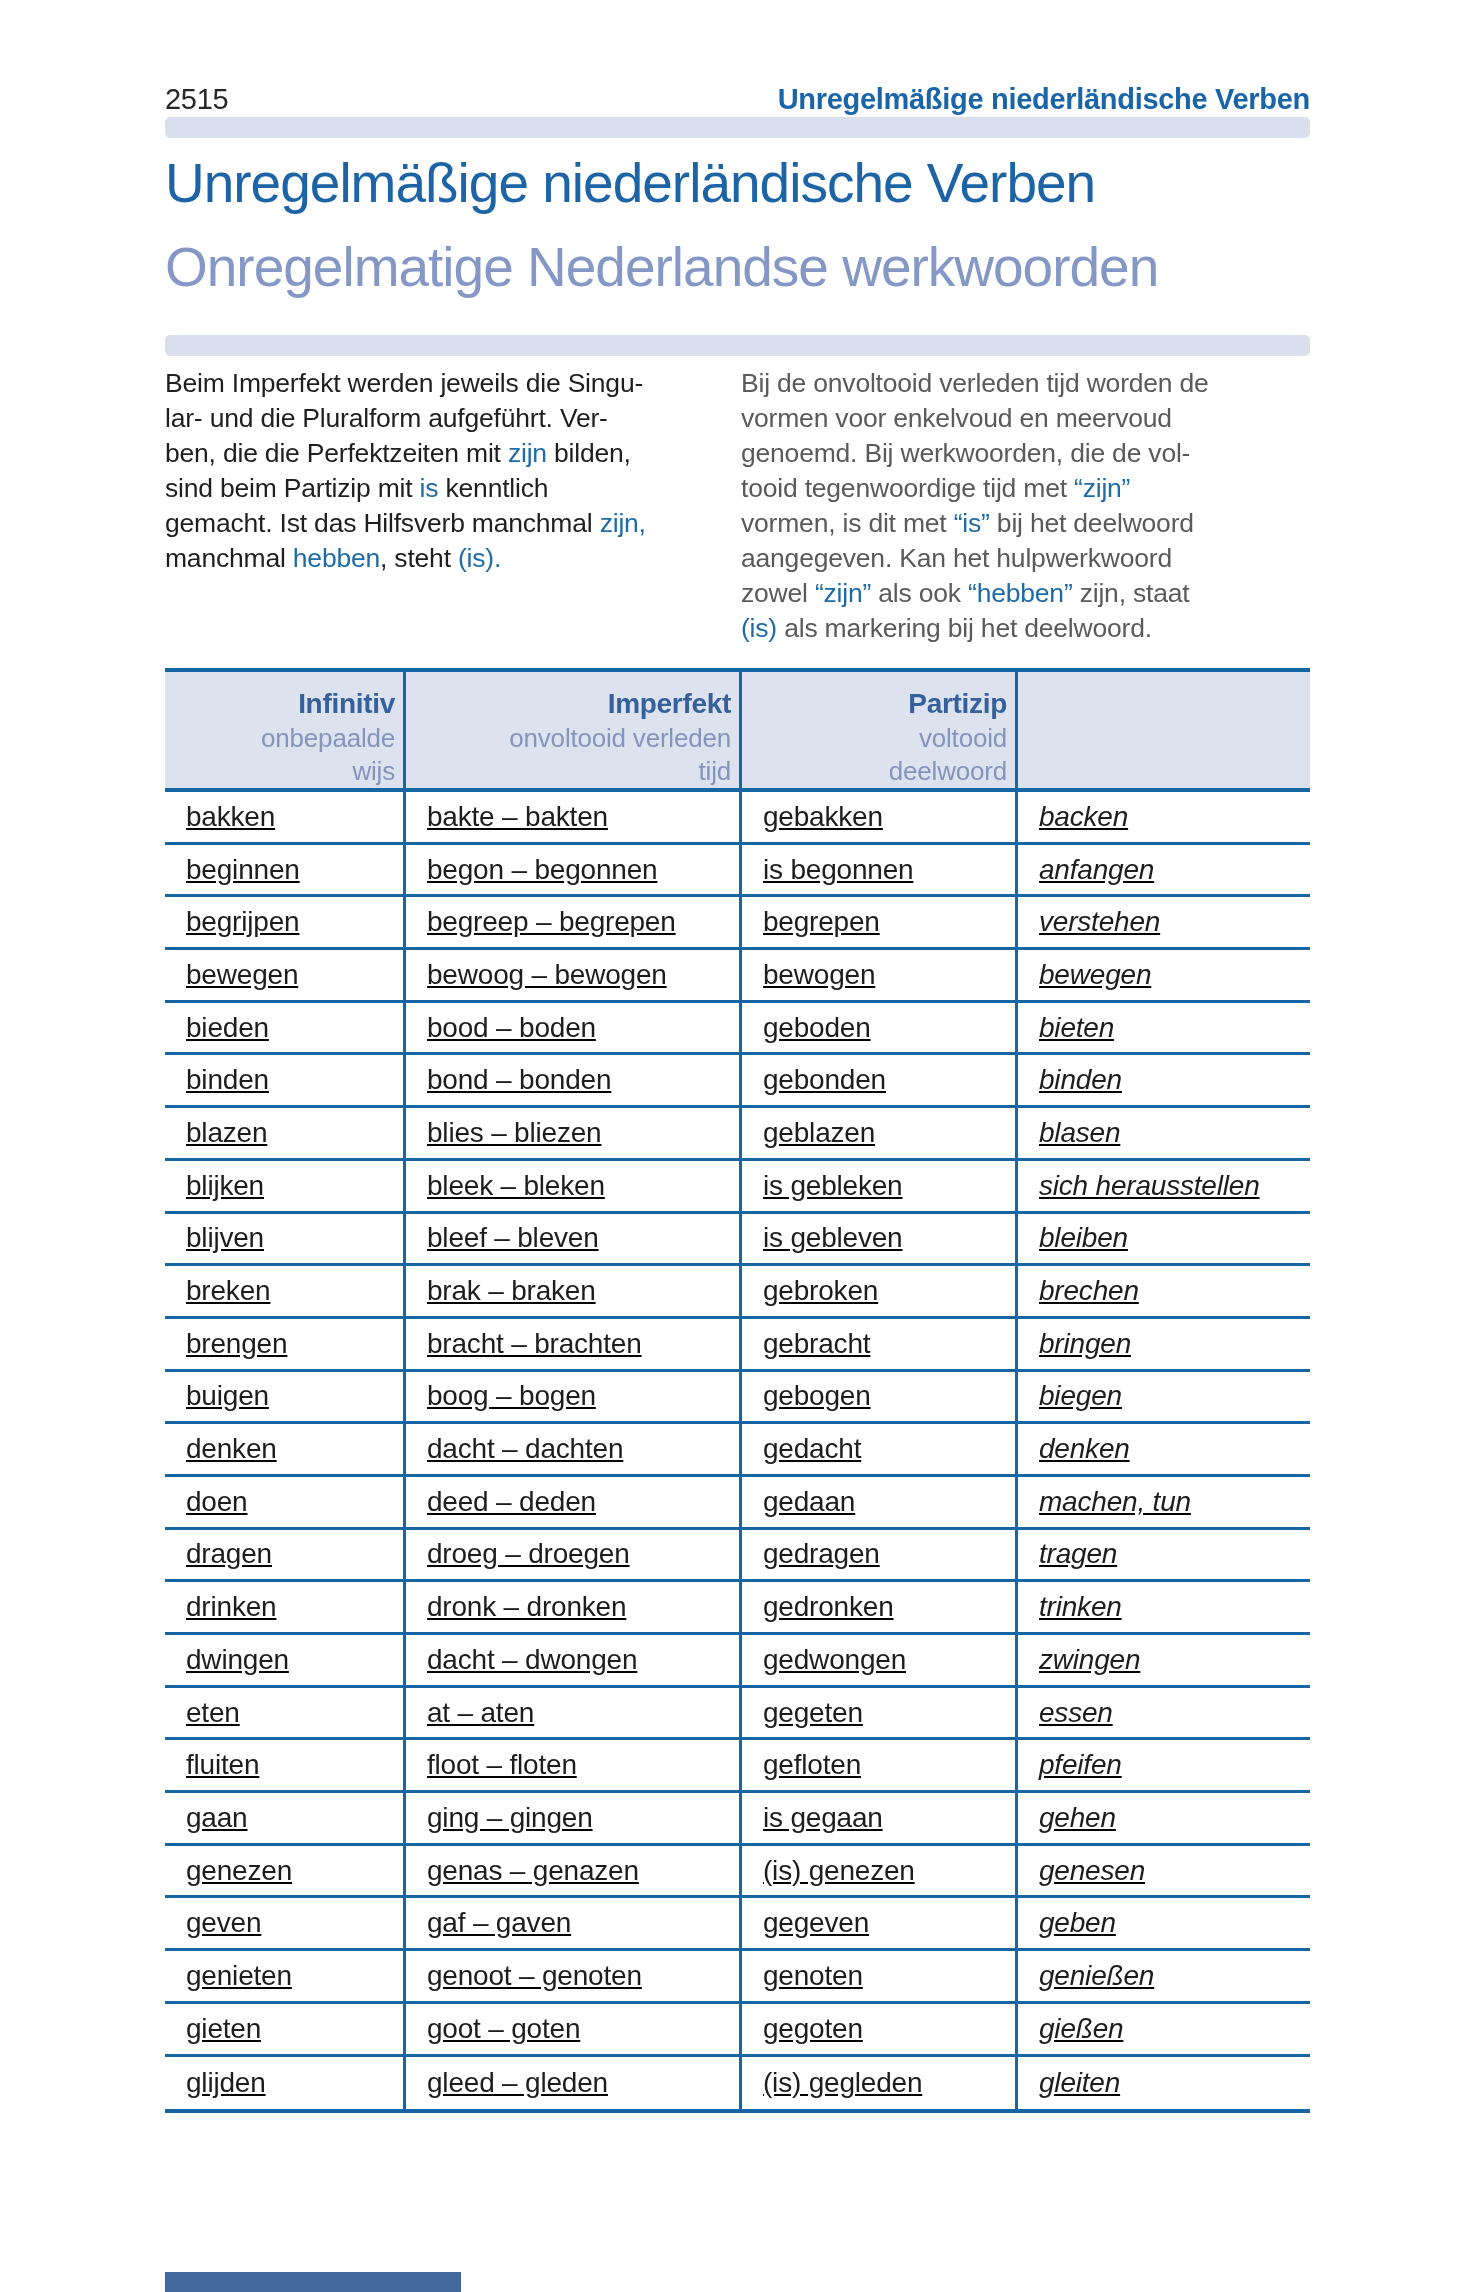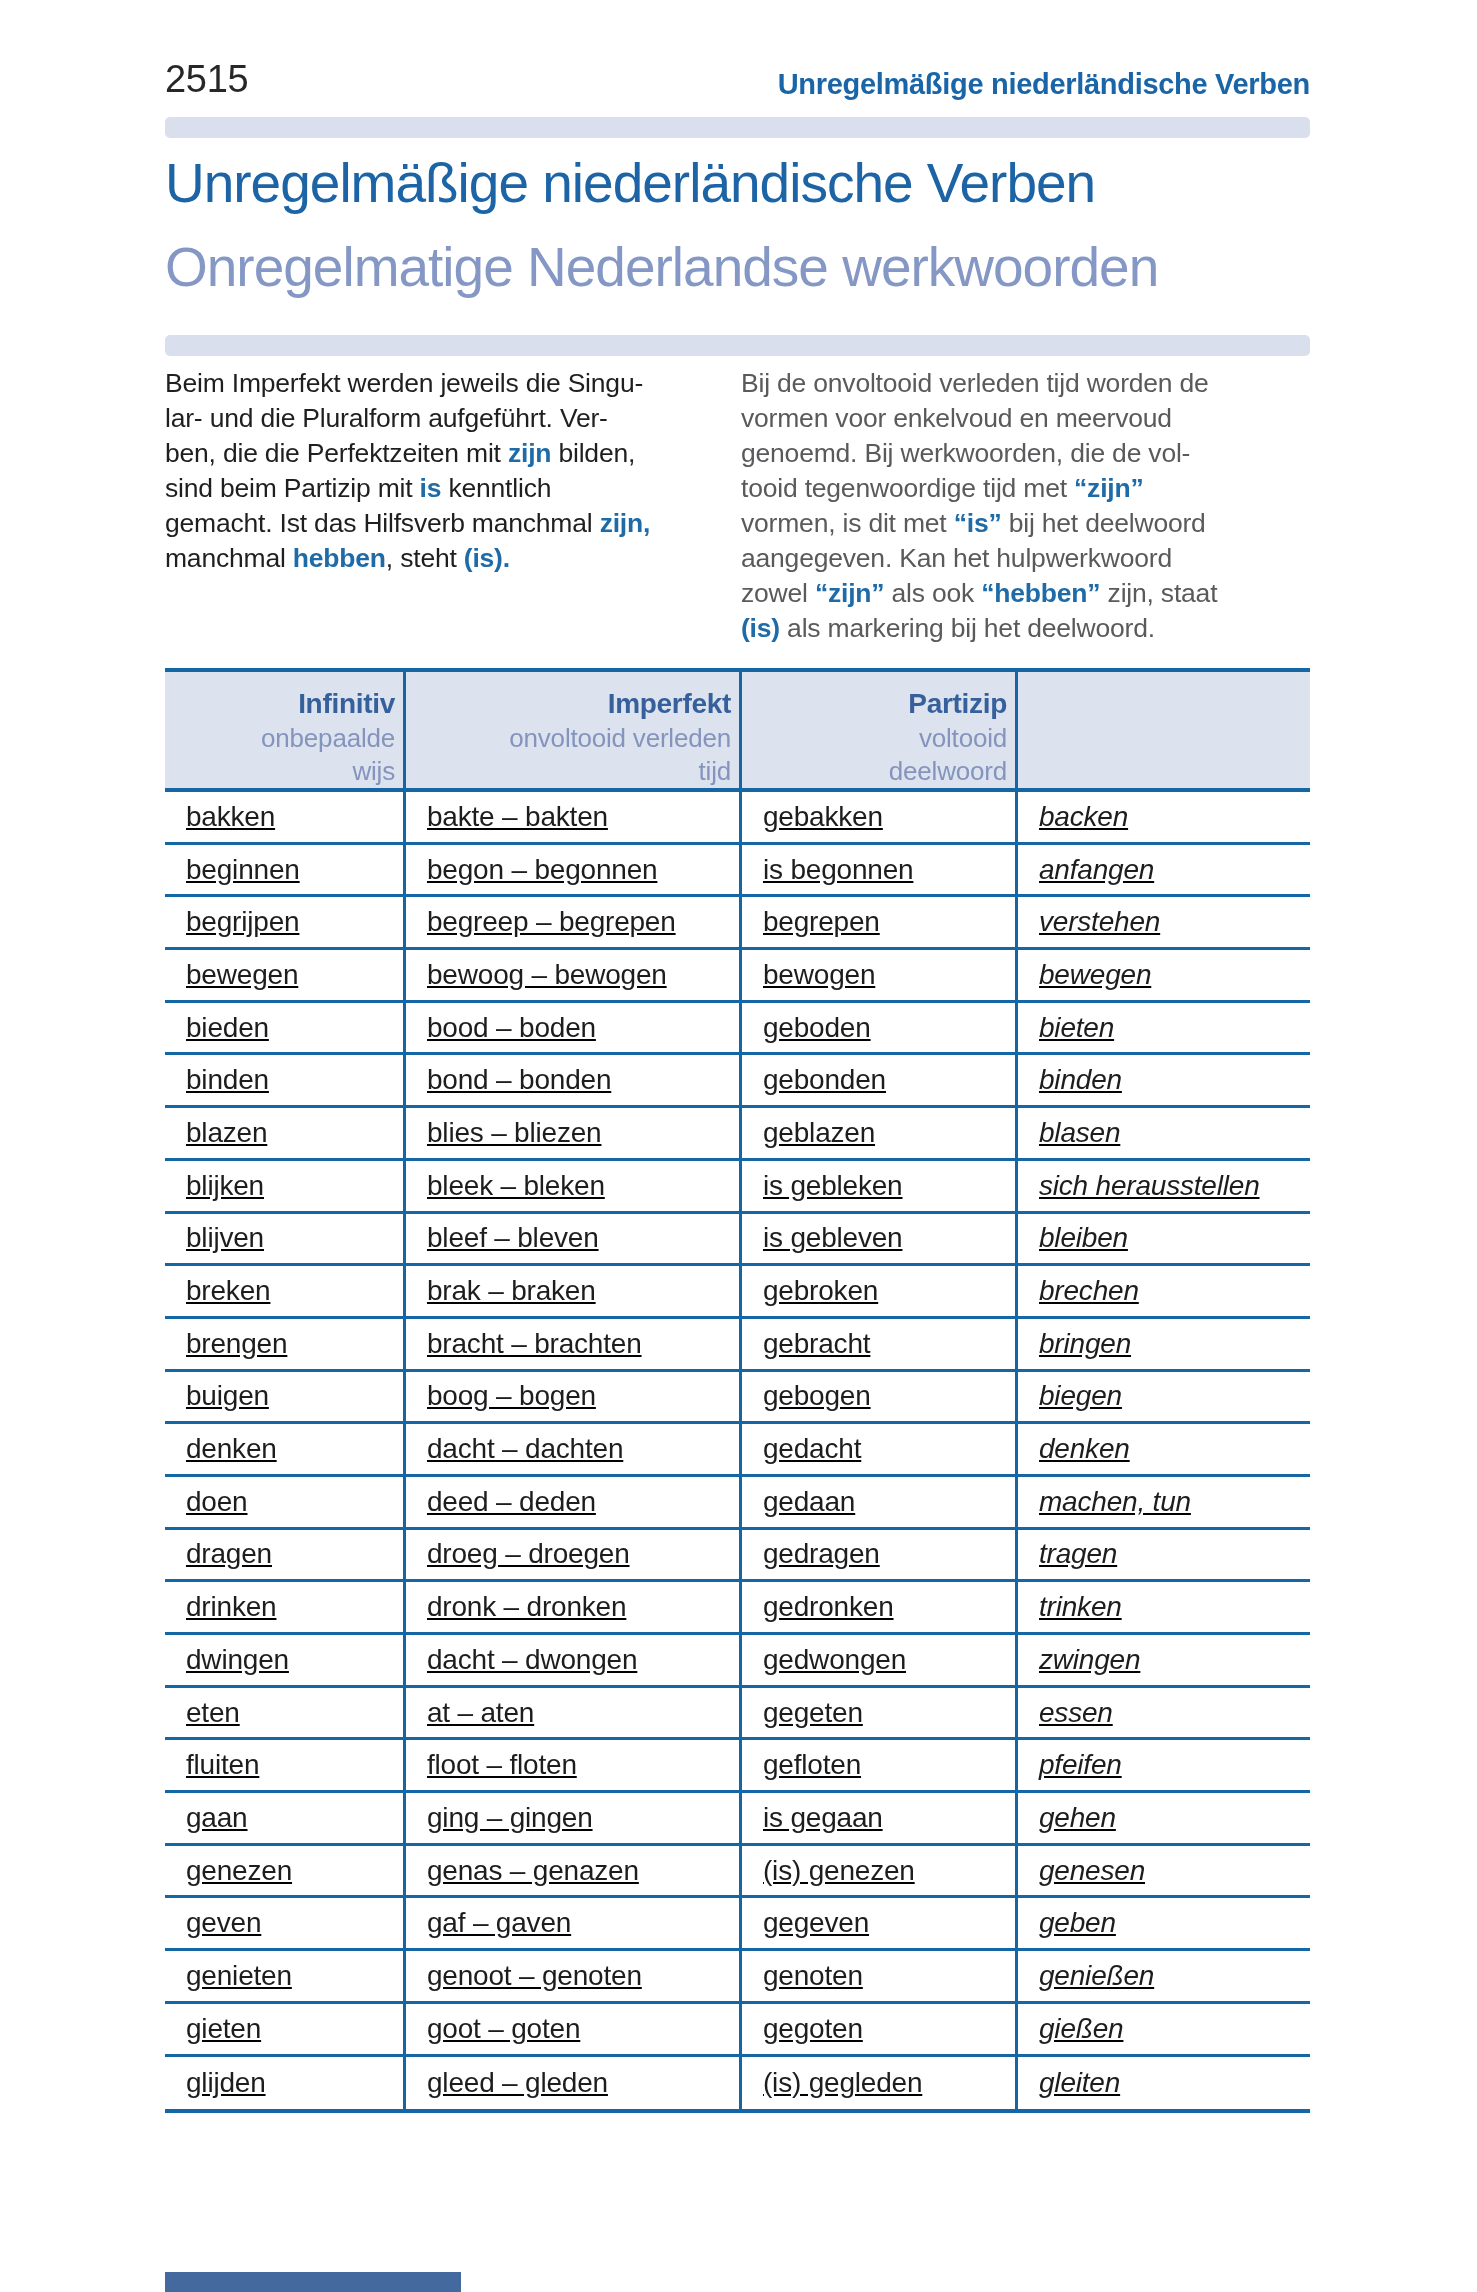--- a/index.html
+++ b/index.html
@@ -8,21 +8,21 @@
     width:1477px;height:2292px;
     background:#ffffff;
     font-family:"Liberation Sans","DejaVu Sans",sans-serif;
     overflow:hidden;
   }
   
   .runhead{
     position:absolute;top:58px;left:165px;width:1145px;
     display:flex;justify-content:space-between;align-items:flex-end;
   }
-  .pagenum{font-size:38px;color:#272727;letter-spacing:-0.3px;}
+  .pagenum{font-size:29px;color:#272727;letter-spacing:-0.3px;margin-top:25px;}
   .runtitle{font-size:29px;color:#1a65a8;font-weight:bold;letter-spacing:-0.3px;}
   
   .bar{
     position:absolute;left:165px;width:1145px;height:21px;
     background:#d9dfec;border-radius:5px;
   }
   .bar1{top:117px;}
   .bar2{top:335px;}
   
   .h1{
@@ -36,21 +36,21 @@
     font-weight:normal;letter-spacing:-1px;margin:0;
   }
   
   .intro{
     position:absolute;top:366px;left:165px;width:1145px;
     display:flex;gap:11px;
   }
   .intro p{margin:0;font-size:26.5px;line-height:35px;letter-spacing:-0.2px;}
   .col-de{width:565px;color:#1f1f1f;}
   .col-nl{width:555px;color:#5a5a5c;}
-  .hl{color:#1e6ba8;font-weight:bold;}
+  .hl{color:#1e6ba8;font-weight:normal;}
   
   .vtable{
     position:absolute;top:668px;left:165px;width:1145px;
     border-top:4px solid #1566a5;border-bottom:4px solid #1566a5;
     box-sizing:content-box;
   }
   .vhead{
     display:grid;grid-template-columns:238px 336px 276px 295px;
     background:#dce2ee;border-bottom:4px solid #1566a5;min-height:99px;text-align:right;
   }

